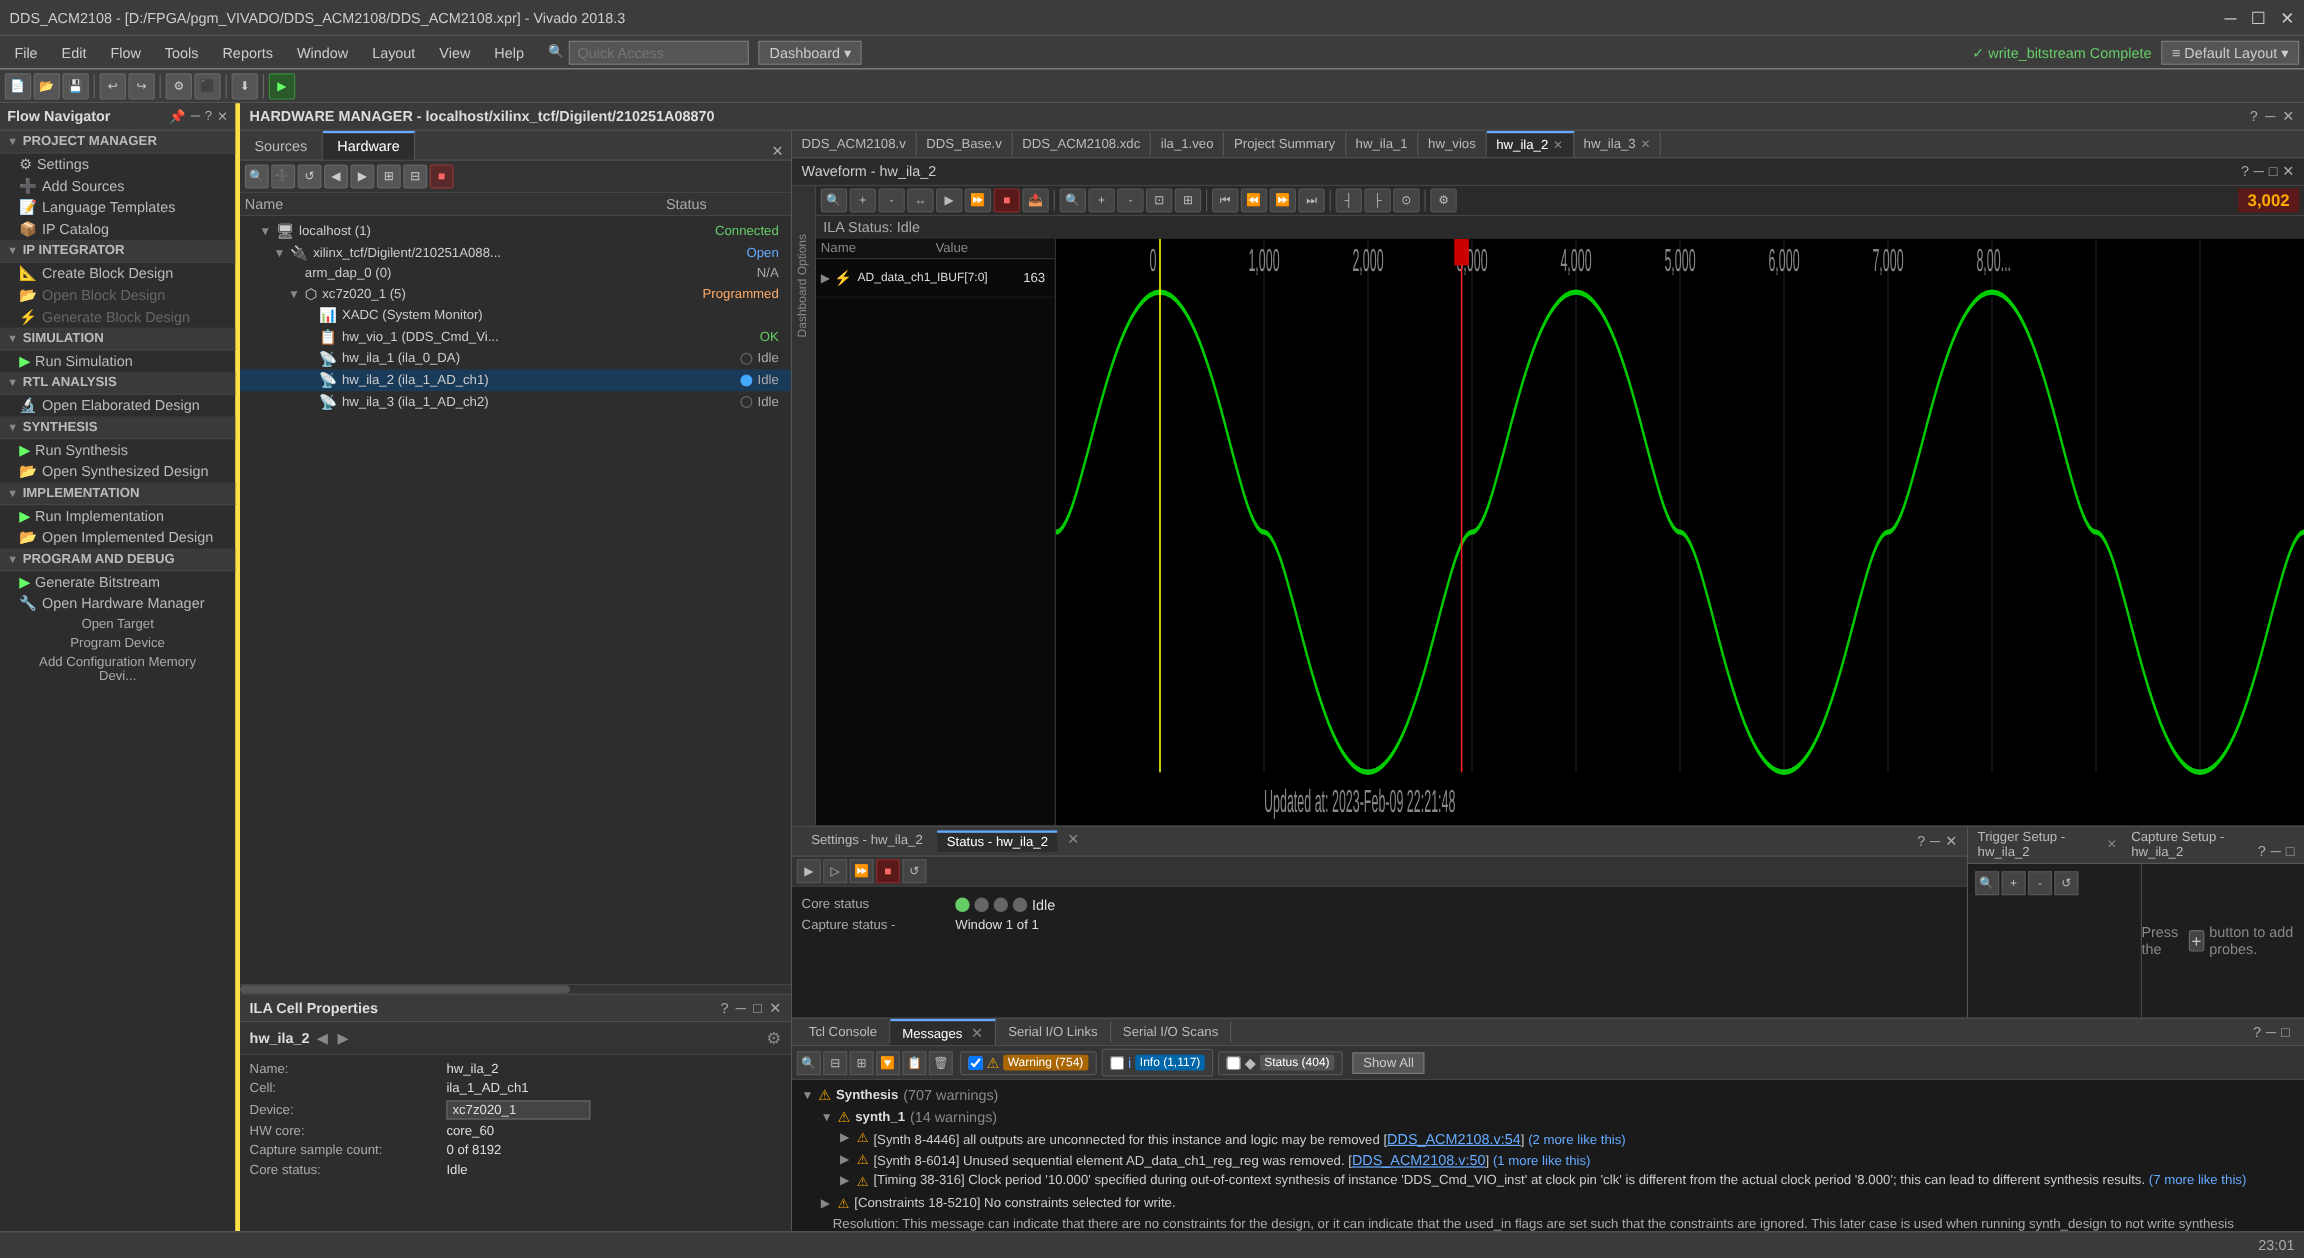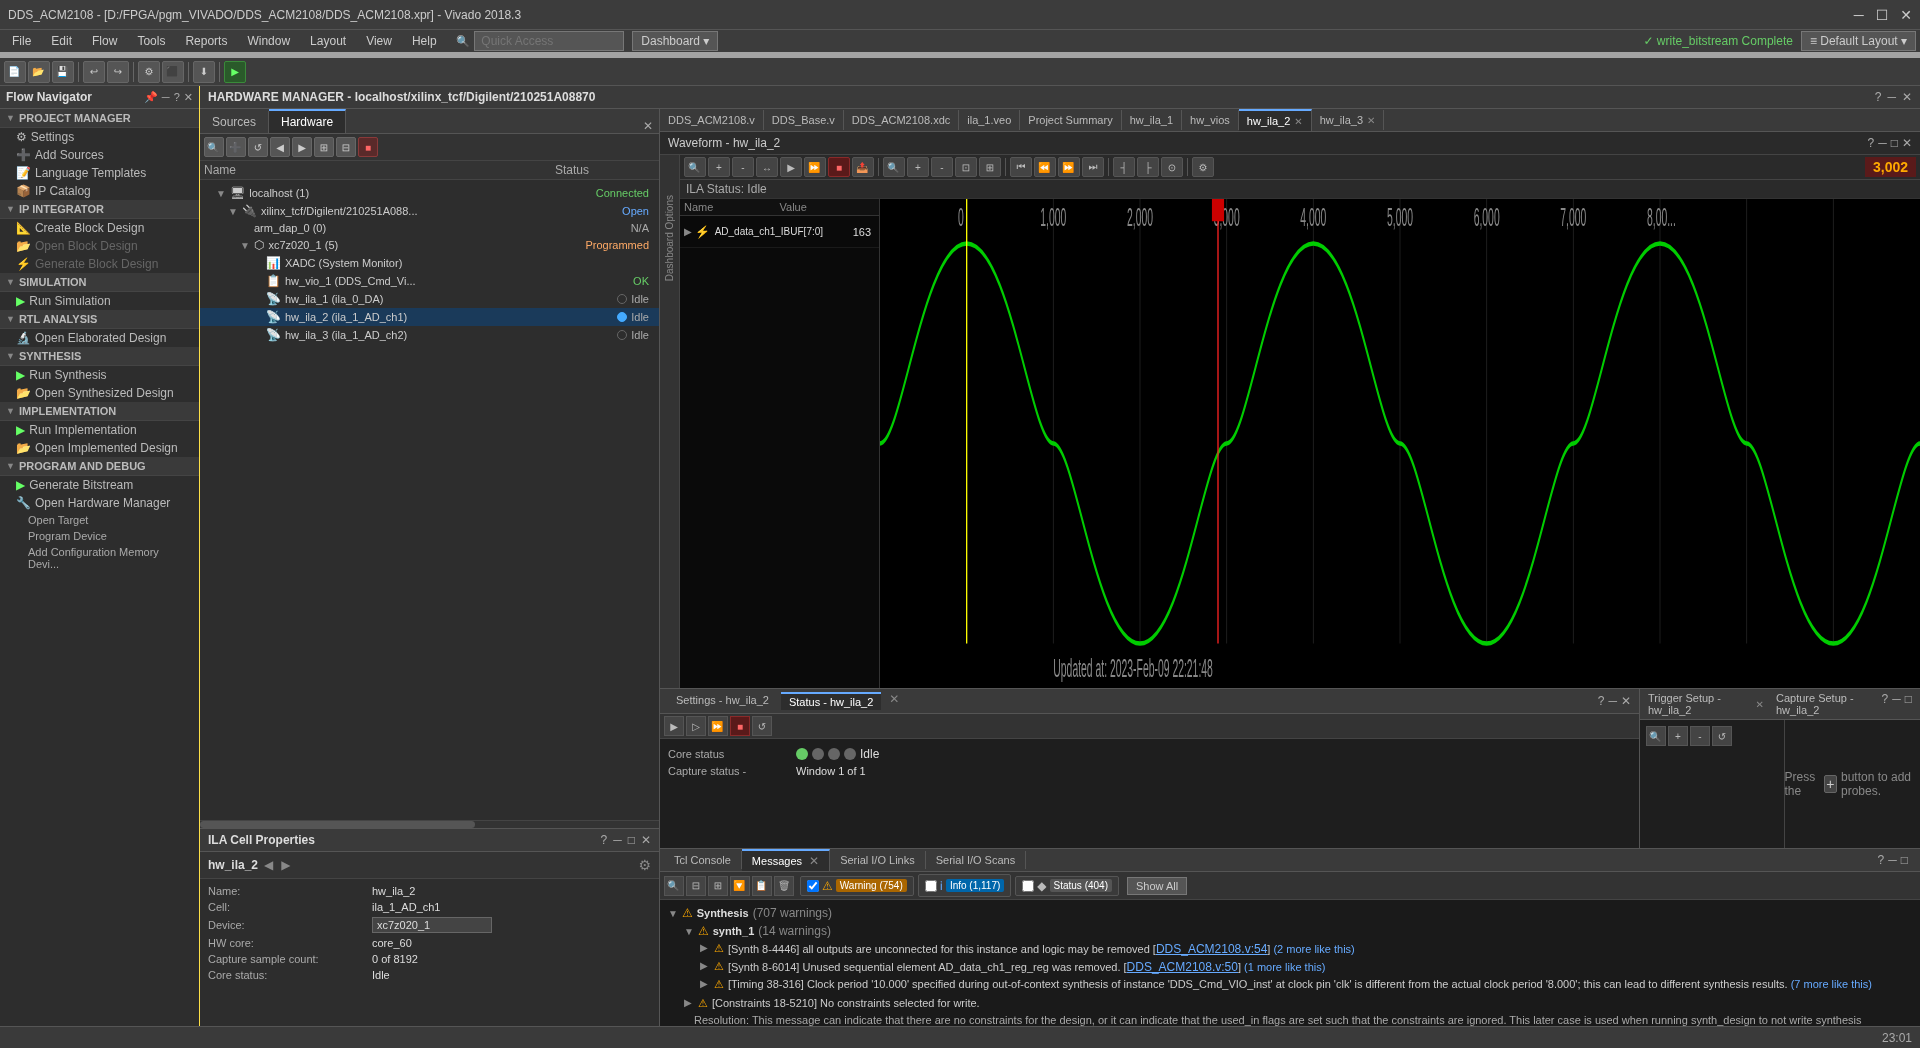--- a/index.html
+++ b/index.html
@@ -18,21 +18,21 @@
     #titlebar-right { display: flex; gap: 12px; }
     .titlebar-btn { color: #ccc; cursor: pointer; font-size: 14px; }
 
     
     #menubar {
       background: #3c3c3c;
       height: 28px;
       display: flex;
       align-items: center;
       padding: 0 4px;
-      border-bottom: 6px solid #a3a3a3;
+      border-bottom: 1px solid #a3a3a3;
       gap: 4px;
     }
     .menu-item { color: #ccc; padding: 2px 8px; cursor: pointer; font-size: 12px; }
     #quick-access-bar {
       display: flex;
       align-items: center;
       gap: 4px;
       margin-left: 8px;
     }
     .qa-search { background: #555; border: 1px solid #777; color: #ccc; padding: 2px 6px; width: 150px; }
@@ -68,24 +68,25 @@
     .tb-sep { width: 1px; height: 20px; background: #666; margin: 0 2px; }
     .tb-btn-green { background: #2a5a2a; border-color: #3a8a3a; color: #6f6; }
 
     
     #main { display: flex; height: calc(1048px - 86px); }
 
     
     #flow-nav {
       width: 200px;
       background: #2d2d2d;
-      border-right: 1px solid #fde047;
+      border-right: 4px solid #fde047;
       display: flex;
       flex-direction: column;
       flex-shrink: 0;
+      text-align: center;
     }
     #flow-nav-header {
       background: #3a3a3a;
       padding: 4px 6px;
       display: flex;
       align-items: center;
       justify-content: space-between;
       border-bottom: 1px solid #555;
     }
     .flow-nav-title { color: #ddd; font-weight: bold; font-size: 12px; }
@@ -313,21 +314,21 @@
     .status-circle { width: 12px; height: 12px; border-radius: 50%; display: inline-block; }
     .status-green { background: #6c6; }
     .status-gray { background: #666; }
     .settings-toolbar { display: flex; gap: 2px; padding: 2px 4px; background: #333; border-bottom: 1px solid #444; align-items: center; }
     .settings-tb-btn { width: 20px; height: 20px; background: #444; border: 1px solid #555; cursor: pointer; display: flex; align-items: center; justify-content: center; color: #bbb; font-size: 10px; }
     #capture-panel { width: 280px; display: flex; flex-direction: column; }
     #capture-header {
       background: #3a3a3a;
       padding: 3px 8px;
       display: flex;
-      align-items: flex-start;
+      align-items: flex-end;
       justify-content: space-between;
       border-bottom: 1px solid #555;
     }
     .capture-title { color: #bbb; font-size: 11px; }
     #capture-content { flex: 1; background: #1e1e1e; display: flex; align-items: center; justify-content: center; }
     .add-probes-text { color: #888; font-size: 11px; display: flex; align-items: center; gap: 4px; }
     .plus-btn { background: #444; border: 1px solid #666; color: #ccc; width: 18px; height: 18px; display: flex; align-items: center; justify-content: center; cursor: pointer; font-size: 14px; border-radius: 2px; }
 
     
     #message-log { display: flex; flex-direction: column; overflow: hidden; border-top: 1px solid #555; height: 200px; }

